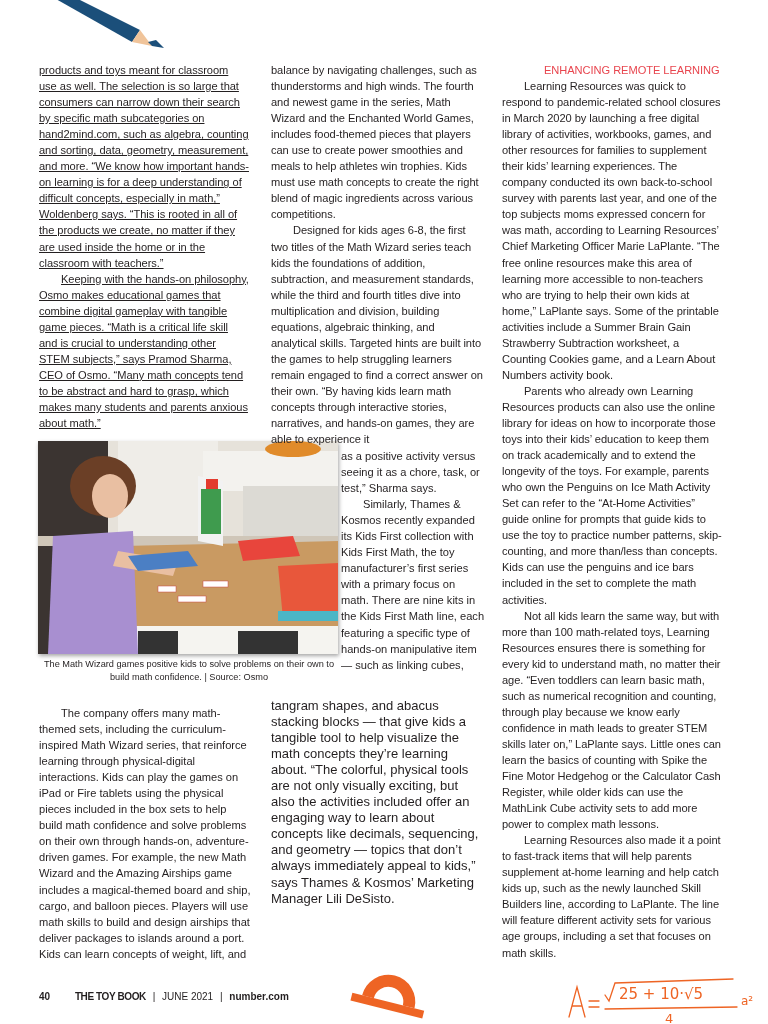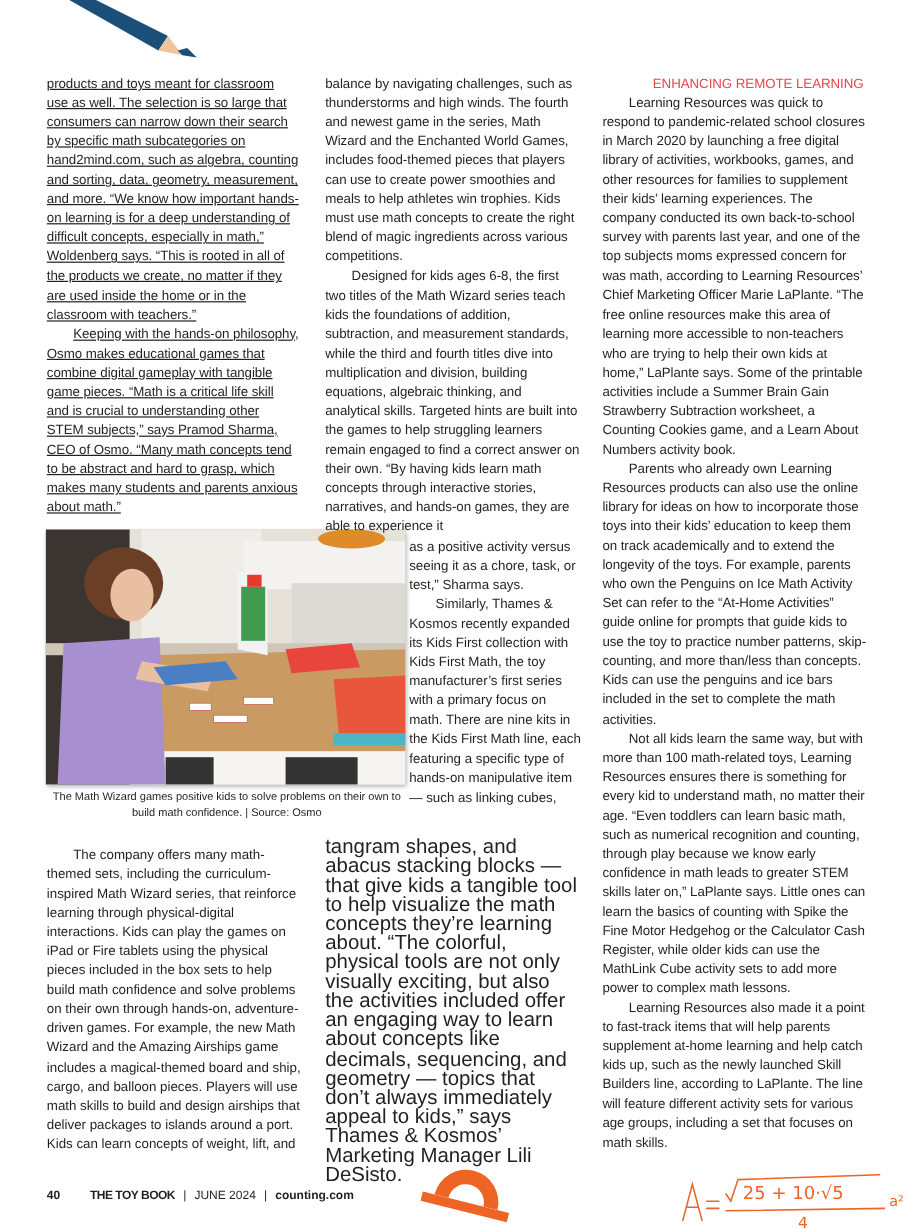--- a/index.html
+++ b/index.html
@@ -14,21 +14,21 @@
   .c3 { left: 502px; width: 222px; }
   .section-head { color: #e8454e; font-size: 11.1px; line-height: 16px; text-transform: uppercase; margin: 0; padding-left: 42px; }
   .photo-wrap { position: absolute; left: 38px; top: 441px; width: 300px; height: 213px;
                 box-shadow: 1px 2px 4px rgba(0,0,0,0.35); overflow: hidden; background: #d9d4cc; }
   .caption { position: absolute; left: 38px; top: 658px; width: 302px; text-align: center;
              font-size: 9.2px; line-height: 12.5px; color: #231f20; }
   .c1b { position: absolute; left: 39px; top: 675px; width: 212px; font-size: 11.1px; line-height: 16.05px; margin-top: 30px; }
   .c1b p { margin: 0; }
   .c2b { position: absolute; left: 341px; top: 448px; width: 144px; font-size: 11.1px; line-height: 16.05px; }
   .c2b p { margin: 0; }
-  .c2c { position: absolute; left: 271px; top: 698px; width: 214px; font-size: 17px; line-height: 16.05px; }
+  .c2c { position: absolute; left: 271px; top: 698px; width: 214px; font-size: 13px; line-height: 16.05px; }
   .c2c p { margin: 0; }
   .indent { text-indent: 22px; }
   .footer { position: absolute; left: 39px; top: 991px; font-size: 10px; line-height: 12px; color: #231f20;
             font-family: "Liberation Sans Narrow", "Liberation Sans", sans-serif; }
   .footer .pnum { font-weight: bold; margin-right: 22px; }
   .footer .brand { font-weight: bold; letter-spacing: -0.4px; }
   .footer .sep { margin: 0 4px; }
   .footer .site { font-weight: bold; }
   .protractor { position: absolute; left: 345px; top: 960px; width: 90px; height: 60px; }
   .formula { position: absolute; left: 565px; top: 975px; width: 200px; height: 49px; }
@@ -108,23 +108,23 @@
   <g transform="rotate(14 45 35)">
     <path d="M8,42 L82,42 L82,50 L8,50 Z" fill="#ee6424"></path>
     <path d="M18,42 A27,27 0 0 1 72,42 L60,42 A15,15 0 0 0 30,42 Z" fill="#ee6424"></path>
   </g>
 </svg>
 
 <div class="footer">
   <span class="pnum">40</span>
   <span class="brand">THE TOY BOOK</span>
   <span class="sep">|</span>
-  <span>JUNE 2024</span>
+  <span>JUNE 2021</span>
   <span class="sep">|</span>
-  <span class="site">counting.com</span>
+  <span class="site">number.com</span>
 </div>
 
 <svg class="formula" viewBox="0 0 200 49">
   <g fill="none" stroke="#ee6424" stroke-width="1.3" stroke-linecap="round">
     <path d="M4,42 L12,12 L20,42 M7,31 L17,31"></path>
     <path d="M24,26 L34,26 M24,32 L34,32"></path>
     <path d="M40,20 L44,26 L50,8 L168,4"></path>
     <path d="M40,34 L172,32"></path>
   </g>
   <text x="54" y="24" fill="#ee6424" font-family="DejaVu Sans, sans-serif" font-size="15">25 + 10·√5</text>

